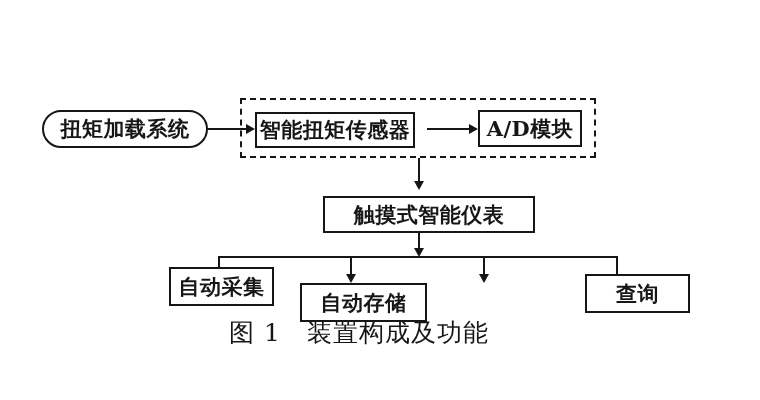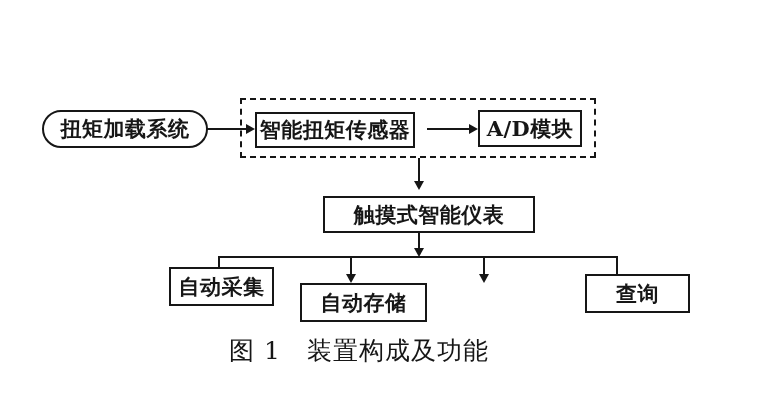--- a/index.html
+++ b/index.html
@@ -56,21 +56,21 @@
     position: absolute;
     width: 0; height: 0;
     border-left: 5px solid transparent;
     border-right: 5px solid transparent;
     border-top: 9px solid #161616;
     z-index: 1;
   }
   .caption {
     position: absolute;
     left: 0;
-    top: 334px;
+    top: 316px;
     width: 718px;
     text-align: center;
     font-size: 25px;
     font-weight: 500;
     letter-spacing: 1px;
     color: #161616;
   }
 
   
   .n-torque     { left: 42px;  top: 110px; width: 166px; height: 38px; border-radius: 19px; }

